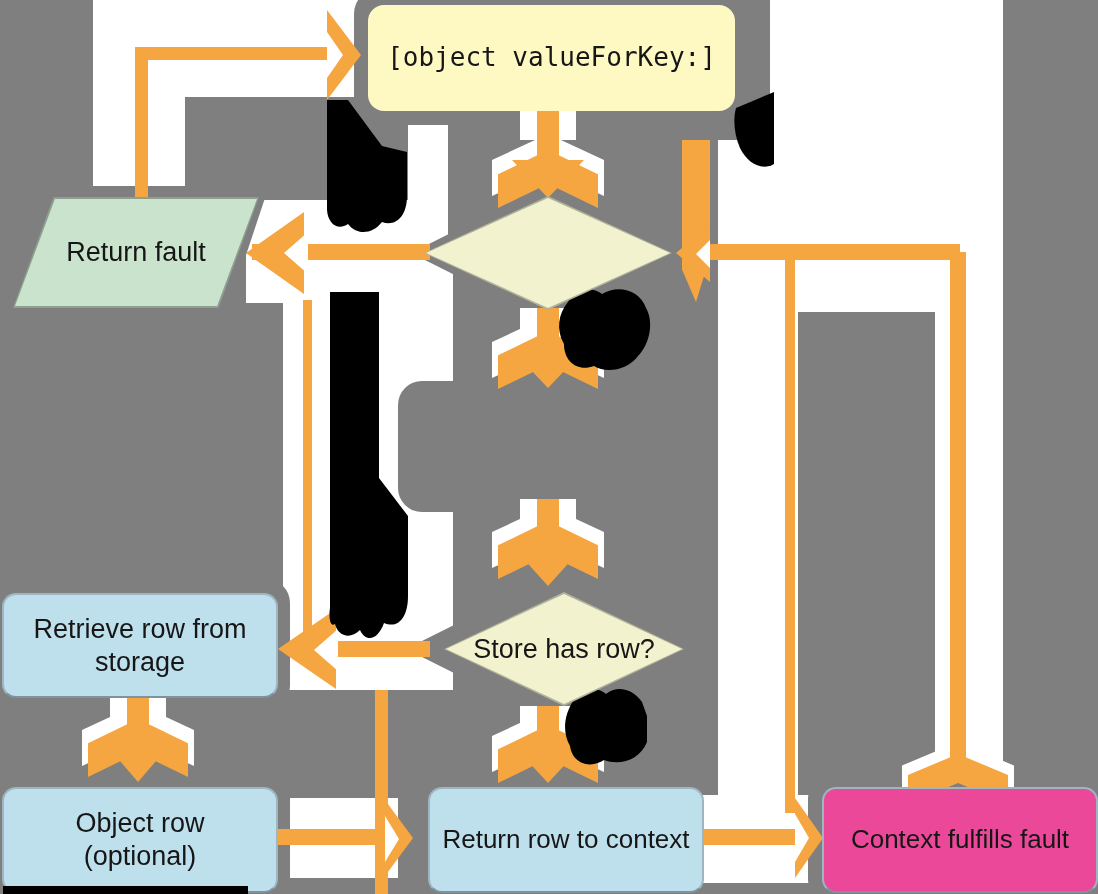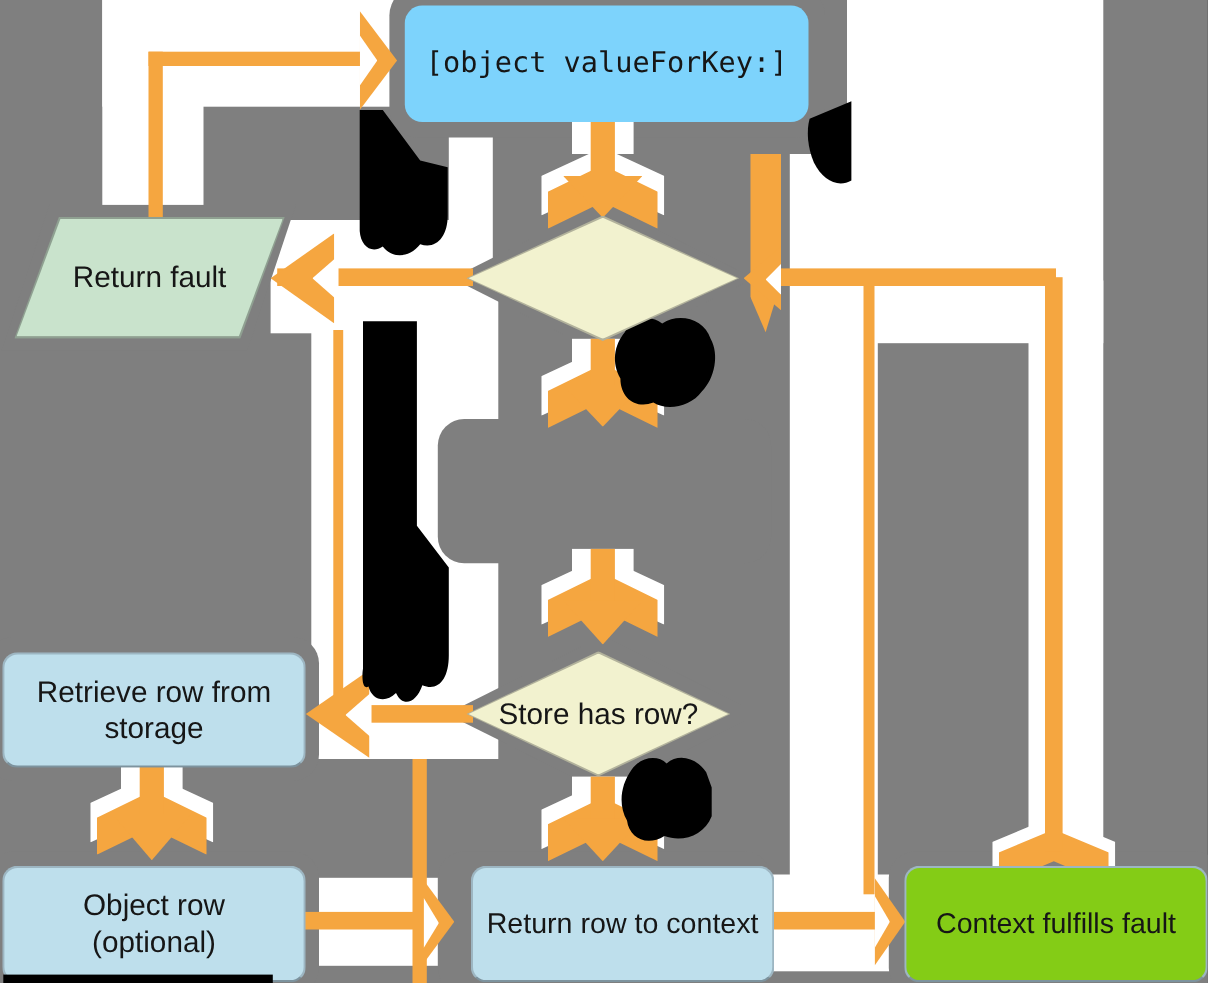--- a/index.html
+++ b/index.html
@@ -122,51 +122,51 @@
 
   <svg id="blobs" width="1098" height="894" viewBox="0 0 1098 894">
     <path fill="#000" d="M327,100 L348,100 L382,146 L407,152 L407,196 C407,216 396,227 382,222 C372,235 356,235 348,224 C338,231 328,224 327,210 Z"></path>
     <path fill="#000" d="M736,108 L774,92 L774,164 C762,171 748,164 740,148 C734,134 733,119 736,108 Z"></path>
     <path fill="#000" d="M568,302 C574,288 592,286 602,294 C618,284 640,290 646,308 C654,322 650,344 638,356 C628,370 606,374 594,366 C578,372 564,362 564,344 C556,330 558,314 568,302 Z"></path>
     <path fill="#000" d="M330,292 L379,292 L379,478 L408,516 L408,596 C408,618 398,629 384,623 C378,640 366,643 360,630 C350,640 338,636 335,624 C329,628 329,614 330,608 Z"></path>
     <path fill="#000" d="M574,700 C582,688 598,686 606,694 C618,684 634,690 642,702 L647,716 L647,742 C640,760 620,766 604,760 C588,770 572,762 570,746 C562,732 564,714 574,700 Z"></path>
   </svg>
   <div class="sliver" style="left:3px;top:886px;width:245px;height:8px;"></div>
 
-  <div id="pinkbox" class="node" style="left: 368px; top: 5px; width: 367px; height: 106px; background: #7dd3fc;">
+  <div id="pinkbox" class="node" style="left: 368px; top: 5px; width: 367px; height: 106px; background: #fef9c3;">
     <span class="node-label">[object valueForKey:]</span>
   </div>
 
   <div class="node" style="left:424px;top:196px;width:248px;height:114px;">
     <div class="shape-fill diam" style="background:#b2b29c;"></div>
     <div class="shape-inner diam" style="background: rgb(242, 242, 207);"></div>
   </div>
 
   <div class="node" style="left:13px;top:197px;width:246px;height:111px;">
     <div class="shape-fill para" style="background:#8fa091;"></div>
     <div class="shape-inner para" style="background: rgb(201, 227, 204);"></div>
     <span class="node-label">Return fault</span>
   </div>
 
 
-  <div class="node" style="left:424px;top:592px;width:240px;height:114px;justify-content:center;">
+  <div class="node" style="left:444px;top:592px;width:240px;height:114px;justify-content:center;">
     <div class="shape-fill diam" style="background:#b2b29c;"></div>
     <div class="shape-inner diam" style="background: rgb(242, 242, 207);"></div>
     <span class="node-label">Store has row?</span>
   </div>
 
   <div class="node rbox" style="left: 2px; top: 593px; width: 272px; height: 101px; background: rgb(190, 223, 236);">
     <span class="node-label">Retrieve row from storage</span>
   </div>
 
   <div class="node rbox" style="left: 2px; top: 787px; width: 272px; height: 102px; background: rgb(190, 223, 236);">
     <span class="node-label" style="max-width:180px;">Object row (optional)</span>
   </div>
 
   <div class="node rbox" style="left: 412px; top: 787px; width: 272px; height: 102px; font-size: 26px; background: rgb(190, 223, 236); margin-left: 16px;">
     <span class="node-label">Return row to context</span>
   </div>
 
-  <div class="node rbox" style="left: 822px; top: 787px; width: 272px; height: 102px; font-size: 26px; background: #84cc16;">
+  <div class="node rbox" style="left: 822px; top: 787px; width: 272px; height: 102px; font-size: 26px; background: #ec4899;">
     <span class="node-label">Context fulfills fault</span>
   </div>
 
 </div>
 
 </body></html>

